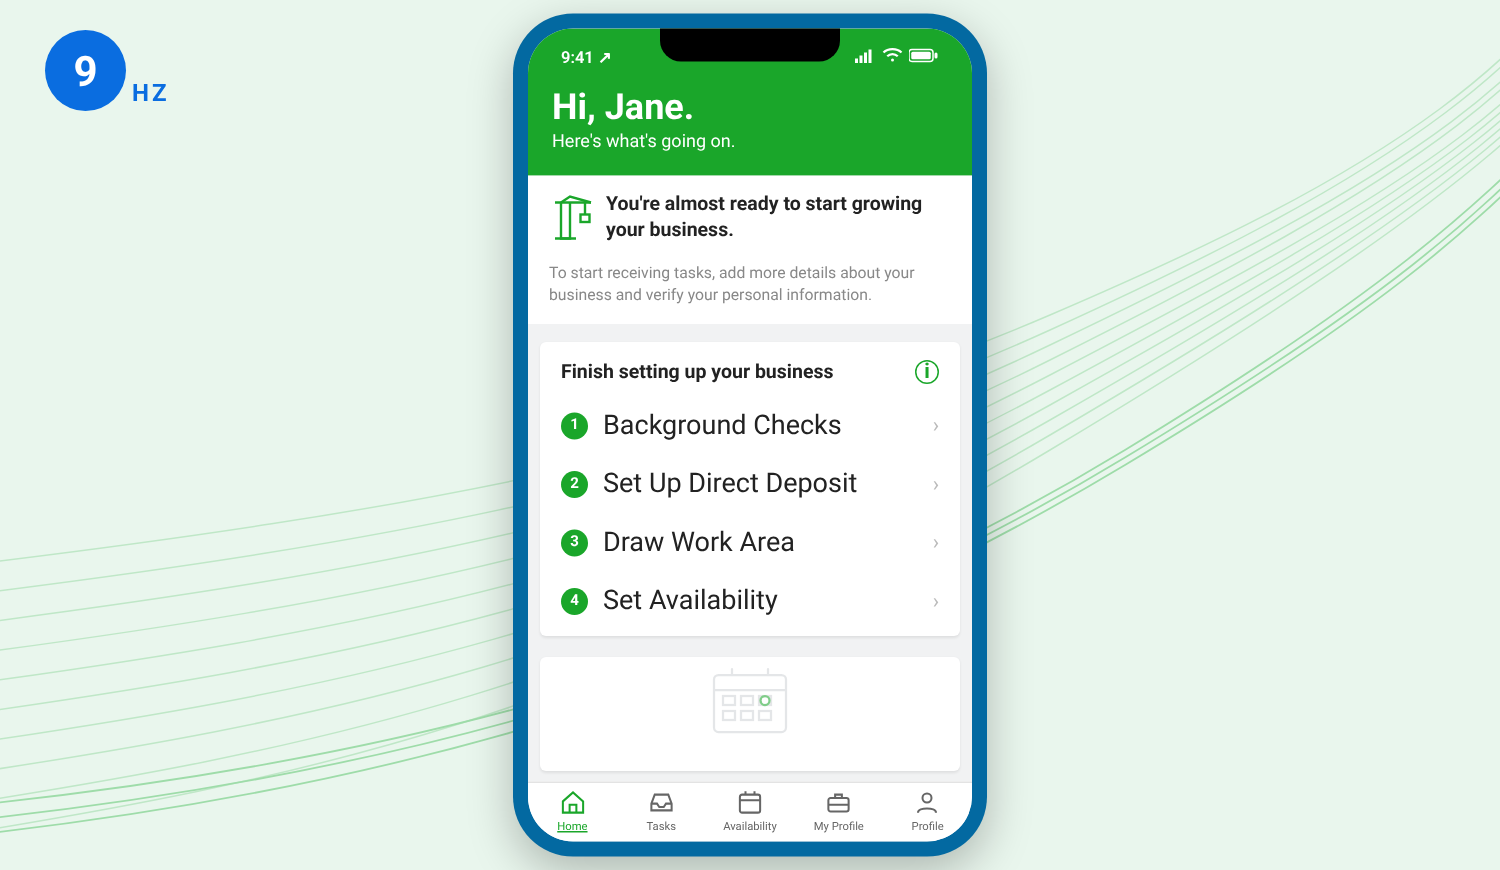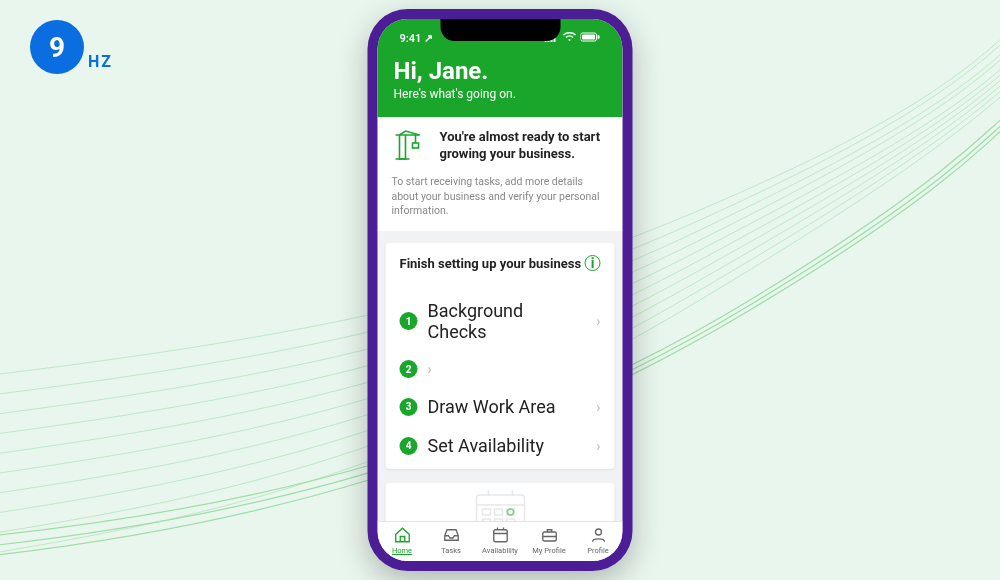--- a/index.html
+++ b/index.html
@@ -36,23 +36,23 @@
   .logo-hz {
     color: #0a6de0; font-size: 16px; font-weight: 700;
     margin-left: 4px; margin-top: 32px; letter-spacing: 2px;
   }
 
   
   .phone {
     position: absolute;
     left: 50%; top: 50%;
     transform: translate(-50%, -50%);
-    width: 265px; height: 562px;
+    width: 316px; height: 562px;
     border-radius: 40px;
-    background: #4c1d95;
+    background: #0369a1;
     padding: 10px;
     z-index: 3;
     box-shadow: 0 10px 30px rgba(0,0,0,.25);
   }
   .phone::before{
     content:"";
     position:absolute;
     top:10px; left:50%; transform:translateX(-50%);
     width:120px; height:22px;
     background:#000;
@@ -90,34 +90,34 @@
     flex:1 1 auto;
     overflow:hidden;
     position:relative;
   }
 
   
   .msg {
     background:#fff;
     padding:12px 14px;
   }
-  .msg-top { display:flex; gap:14px; align-items:flex-start;justify-content:center; }
+  .msg-top { display:flex; gap:4px; align-items:flex-start;justify-content:center; }
   .crane { color:#1aa62a; flex:0 0 auto; }
   .msg-title { font-size:13px; font-weight:700; color:#222; line-height:1.3; }
   .msg-body { font-size:10.5px; color:#888; margin-top:8px; line-height:1.4; }
 
   
   .setup {
     margin:12px 8px 0;
     background:#fff;
     border-radius:4px;
     padding:12px 14px 4px;
     box-shadow: 0 1px 2px rgba(0,0,0,.08);
   }
-  .setup-head { display:flex; justify-content:space-between; align-items:center; margin-bottom:20px;}
+  .setup-head { display:flex; justify-content:space-between; align-items:center; margin-bottom:8px;}
   .setup-head h3 { font-size:13px; font-weight:700; color:#222; }
   .info { color:#1aa62a; font-size:14px; border:1.5px solid #1aa62a; width:16px;height:16px;border-radius:50%; display:flex;align-items:center;justify-content:center; font-weight:700;}
   .step {
     display:flex; align-items:center; gap:10px;
     padding:9px 0;
     cursor:pointer;
   }
   .step + .step { border-top: none; }
   .num {
     width:18px;height:18px;border-radius:50%;background:#1aa62a;color:#fff;
@@ -253,20 +253,21 @@
           <span class="info">i</span>
         </div>
 
         <div class="step">
           <span class="num">1</span>
           <span class="step-label">Background Checks</span>
           <span class="chev">›</span>
         </div>
         <div class="step">
           <span class="num">2</span>
+          <span class="step-label">Set Up Direct Deposit</span>
           <span class="chev">›</span>
         </div>
         <div class="step">
           <span class="num">3</span>
           <span class="step-label">Draw Work Area</span>
           <span class="chev">›</span>
         </div>
         <div class="step">
           <span class="num">4</span>
           <span class="step-label">Set Availability</span>

